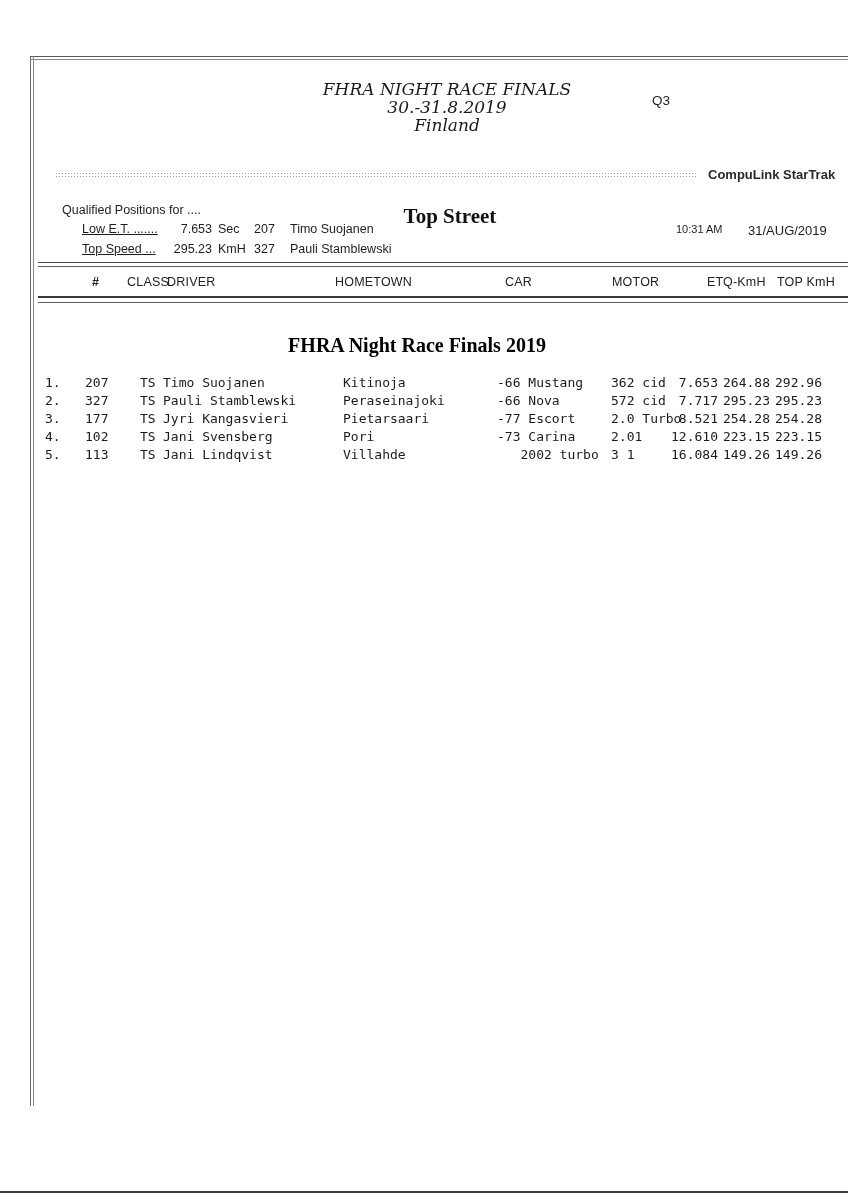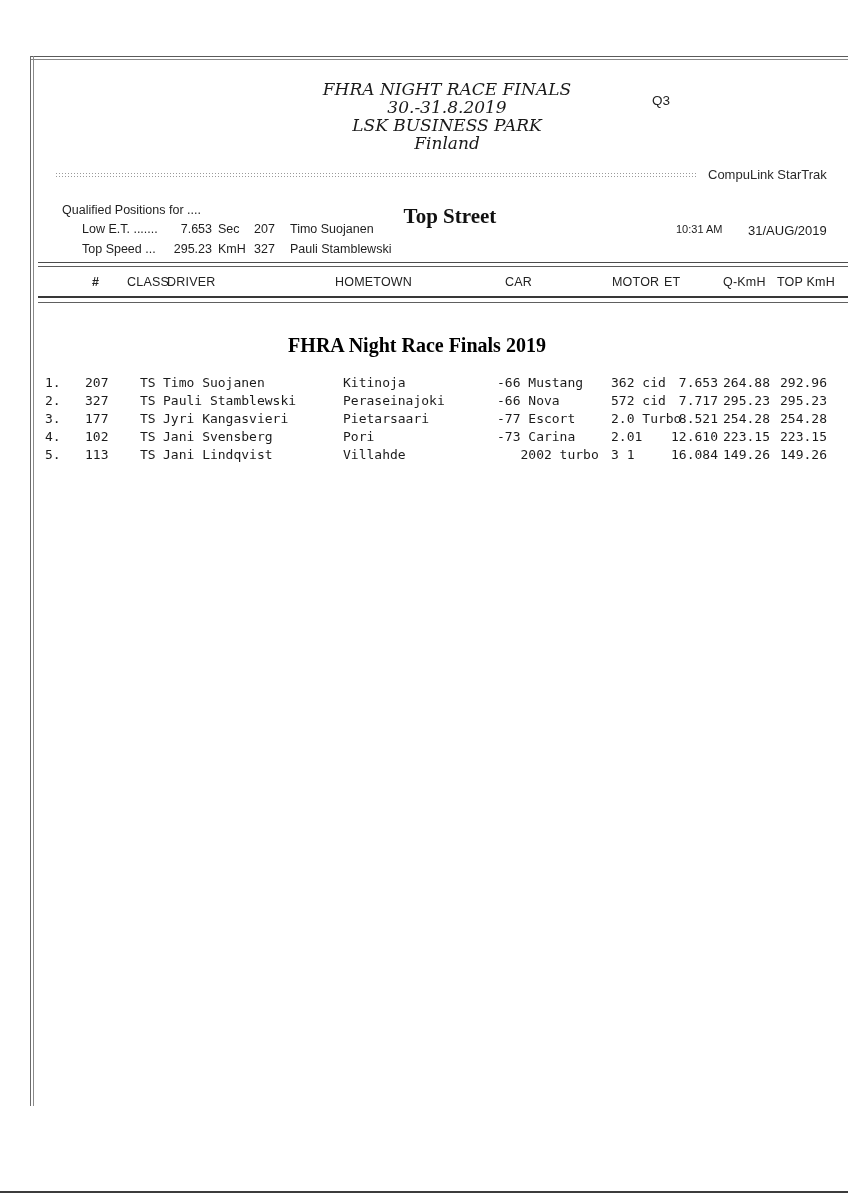--- a/index.html
+++ b/index.html
@@ -33,28 +33,28 @@
     font-size:17px;line-height:18px;color:#1a1a1a;
   }
   
   .dotted-strip{
     position:absolute;left:55px;top:172px;width:643px;height:7px;
     background-image:radial-gradient(circle, #9a9a9a 0.8px, rgba(0,0,0,0) 1px);
     background-size:3px 3px;
   }
   .brand{
     position:absolute;left:708px;top:167px;font-size:13px;
-    font-weight:normal;color:#2a2a2a;letter-spacing:0px;
+    font-weight:bold;color:#2a2a2a;letter-spacing:0px;
   }
   
   .qual-heading{position:absolute;left:62px;top:203px;font-size:12.5px;color:#1e1e1e;}
   .qual-line{position:absolute;display:flex;font-size:12.5px;color:#1e1e1e;left:82px;white-space:pre;}
   .qual-line.low{top:222px;}
   .qual-line.speed{top:242px;}
-  .qual-label{width:85px;}
+  .qual-label{width:85px;text-decoration:underline;}
   .qual-value{width:45px;text-align:right;}
   .qual-unit{margin-left:6px;width:36px;}
   .qual-num{width:30px;}
   .qual-name{margin-left:6px;}
   .class-title{
     position:absolute;left:330px;top:204px;width:240px;text-align:center;
     font-family:"Liberation Serif", serif;font-weight:bold;font-size:21px;color:#111;
   }
   .timestamp-time{position:absolute;left:676px;top:223px;font-size:11px;}
   .timestamp-date{position:absolute;left:748px;top:223px;font-size:13px;}
@@ -68,57 +68,56 @@
     border-top:2px solid #383838;border-bottom:1px solid #606060;
   }
   
   .col-head{position:absolute;top:275px;font-size:12.5px;color:#222;letter-spacing:0.2px;}
   .ch-0{left:92px;font-weight:bold;}
   .ch-1{left:127px;}
   .ch-2{left:167px;}
   .ch-3{left:335px;}
   .ch-4{left:505px;}
   .ch-5{left:612px;}
-  .ch-6{left:664px;}
+  .ch-6{left:707px;}
   .ch-7{left:723px;}
   .ch-8{left:777px;}
   
   .section-title{
     position:absolute;left:117px;top:334px;width:600px;text-align:center;
     font-family:"Liberation Serif", serif;font-weight:bold;font-size:20px;color:#000000;
   }
   
   .rows{position:absolute;left:0;top:374px;width:848px;
     font-family:"DejaVu Sans Mono", monospace;font-size:13px;line-height:18px;color:#1b1b1b;}
   .row{display:flex;margin-left:45px;white-space:pre;}
   .c-rank{width:40px;}
   .c-num{width:55px;}
   .c-class{width:23px;}
   .c-driver{width:180px;}
   .c-home{width:154px;}
   .c-car{width:114px;}
   .c-motor{width:60px;overflow:visible;}
   .c-et{width:47px;text-align:right;}
   .c-q{width:52px;text-align:right;}
-  .c-top{width:57px;text-align:right;}
+  .c-top{width:57px;text-align:center;}
 </style>
 </head>
 <body>
 
 <div class="page">
 
   <div class="frame-top"></div>
   <div class="frame-left"></div>
 
   <div class="q-label">Q3</div>
 
   <div class="title-block">
     <div>FHRA NIGHT RACE FINALS</div>
     <div>30.-31.8.2019</div>
-    <div>LSK BUSINESS PARK</div>
     <div>Finland</div>
   </div>
 
   <div class="dotted-strip"></div>
   <div class="brand">CompuLink StarTrak</div>
 
   <div class="qual-heading">Qualified Positions for ....</div>
 
   <div class="qual-line low">
     <span class="qual-label">Low E.T. .......</span>

